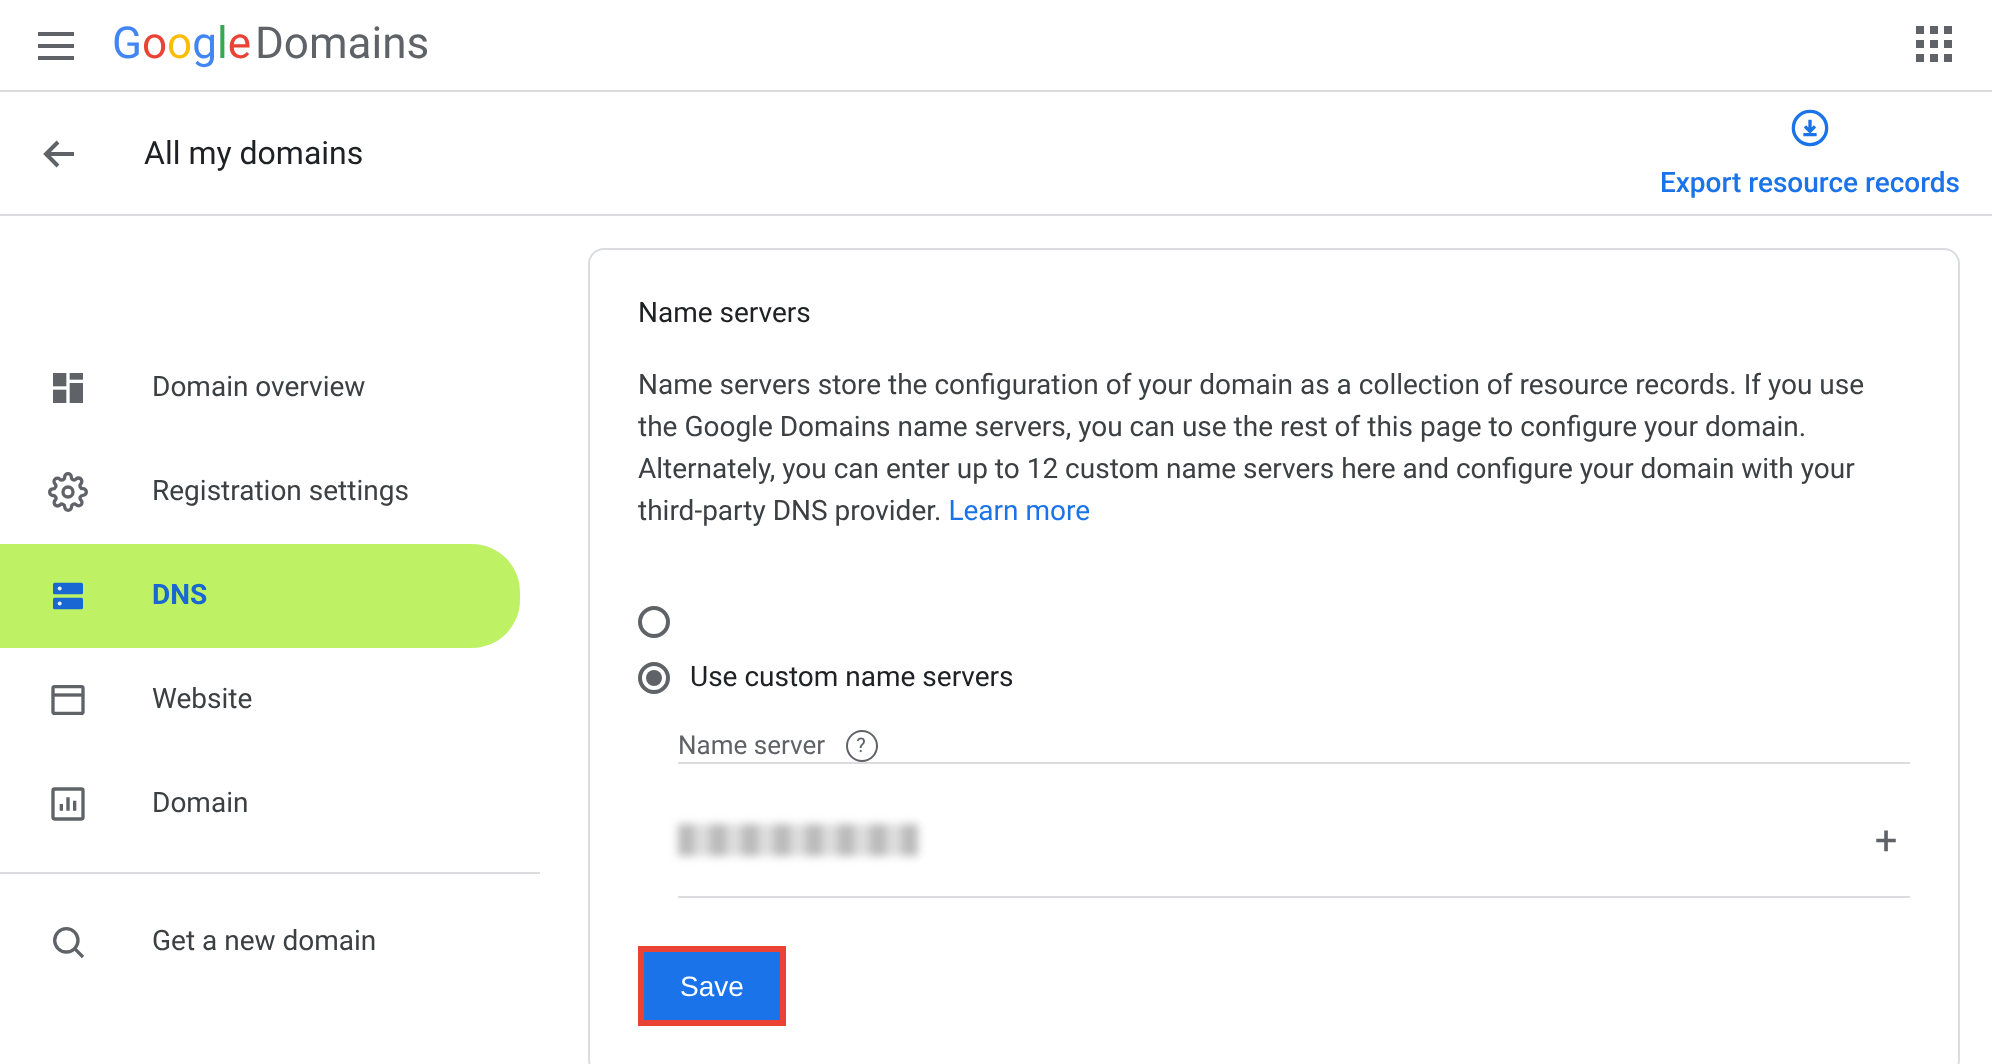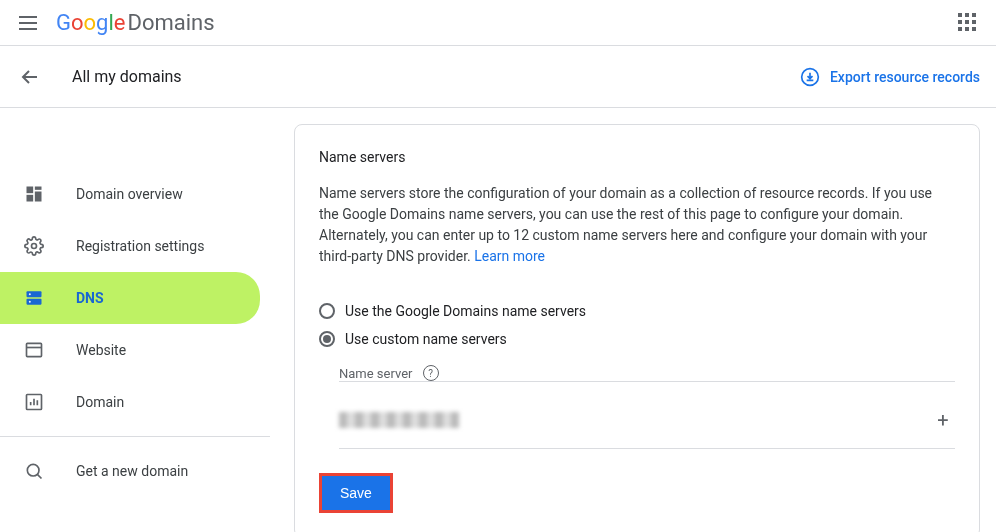--- a/index.html
+++ b/index.html
@@ -19,21 +19,21 @@
     .logo .g6 { color: #ea4335; }
     .logo .domains { color: #5f6368; margin-left: 2px; font-weight: 400; text-align: center; }
     .apps-grid { width: 24px; height: 24px; display: grid; grid-template-columns: repeat(3, 4px); grid-template-rows: repeat(3, 4px); gap: 3px; cursor: pointer; padding: 2px; }
     .apps-grid span { background: #5f6368; width: 4px; height: 4px; }
     
     
     .sub-header { display: flex; align-items: center; justify-content: space-between; height: 62px; padding: 0 16px 0 18px; border-bottom: 1px solid #dadce0; background: #fff; }
     .sub-left { display: flex; align-items: center; gap: 30px; }
     .back-arrow { width: 24px; height: 24px; color: #5f6368; cursor: pointer; }
     .page-title { font-size: 16px; color: #202124; }
-    .export-link { display: flex; align-items: center; gap: 10px; color: #1a73e8; font-size: 14px; cursor: pointer; font-weight: 500; }
+    .export-link { display: flex; align-items: center; gap: 10px; color: #1a73e8; font-size: 14px; cursor: pointer; font-weight: 500; flex-direction: column; }
     .export-icon { width: 20px; height: 20px; }
     
     
     .main { display: flex; }
     .sidebar { width: 270px; padding-top: 60px; }
     .nav-item { display: flex; align-items: center; gap: 30px; padding: 14px 22px; border-radius: 0 24px 24px 0; cursor: pointer; color: #3c4043; margin-right: 10px; }
     .nav-item.active { background: #bef264; color: #1967d2; font-weight: 700; }
     .nav-item .icon { width: 24px; height: 24px; display: flex; align-items: center; justify-content: center; }
     .nav-item.active .icon { color: #1967d2; }
     .nav-item:not(.active) .icon { color: #5f6368; }
@@ -185,21 +185,20 @@
 
   <div class="content">
     <div class="card">
       <h2 class="card-title">Name servers</h2>
       <p class="card-desc">
         <span>Name servers store the configuration of your domain as a collection of resource records. If you use the Google Domains name servers, you can use the rest of this page to configure your domain. Alternately, you can enter up to 12 custom name servers here and configure your domain with your third-party DNS provider. </span><a class="learn-more">Learn more</a>
       </p>
       
       <div class="radio-row">
         <span class="radio"></span>
-        <span>Use the Google Domains name servers</span>
       </div>
       <div class="radio-row">
         <span class="radio checked"></span>
         <span>Use custom name servers</span>
       </div>
       
       <div class="ns-section">
         <div class="ns-label-row">
           <span>Name server</span>
           <span class="help-icon">?</span>

